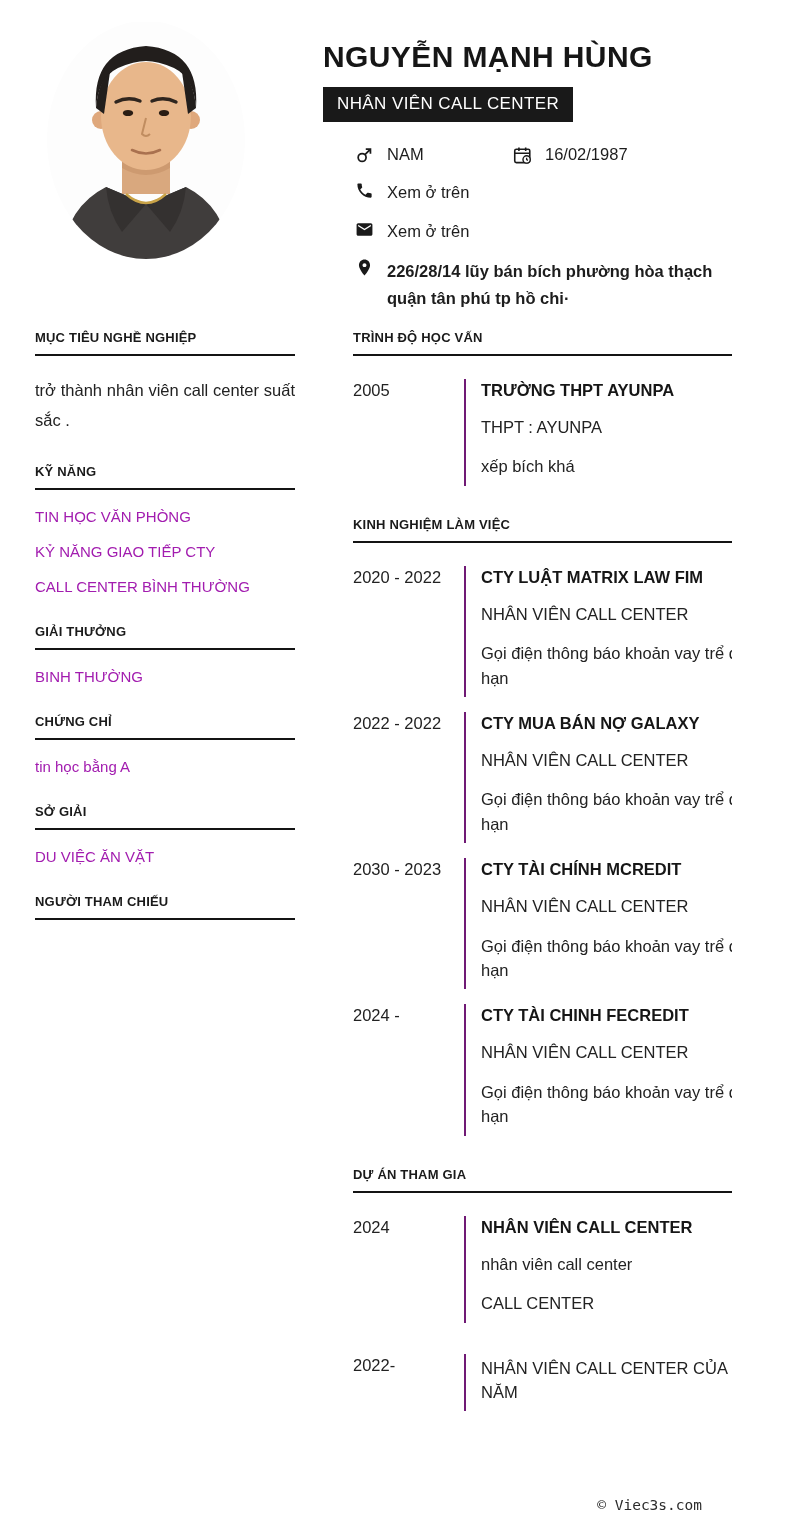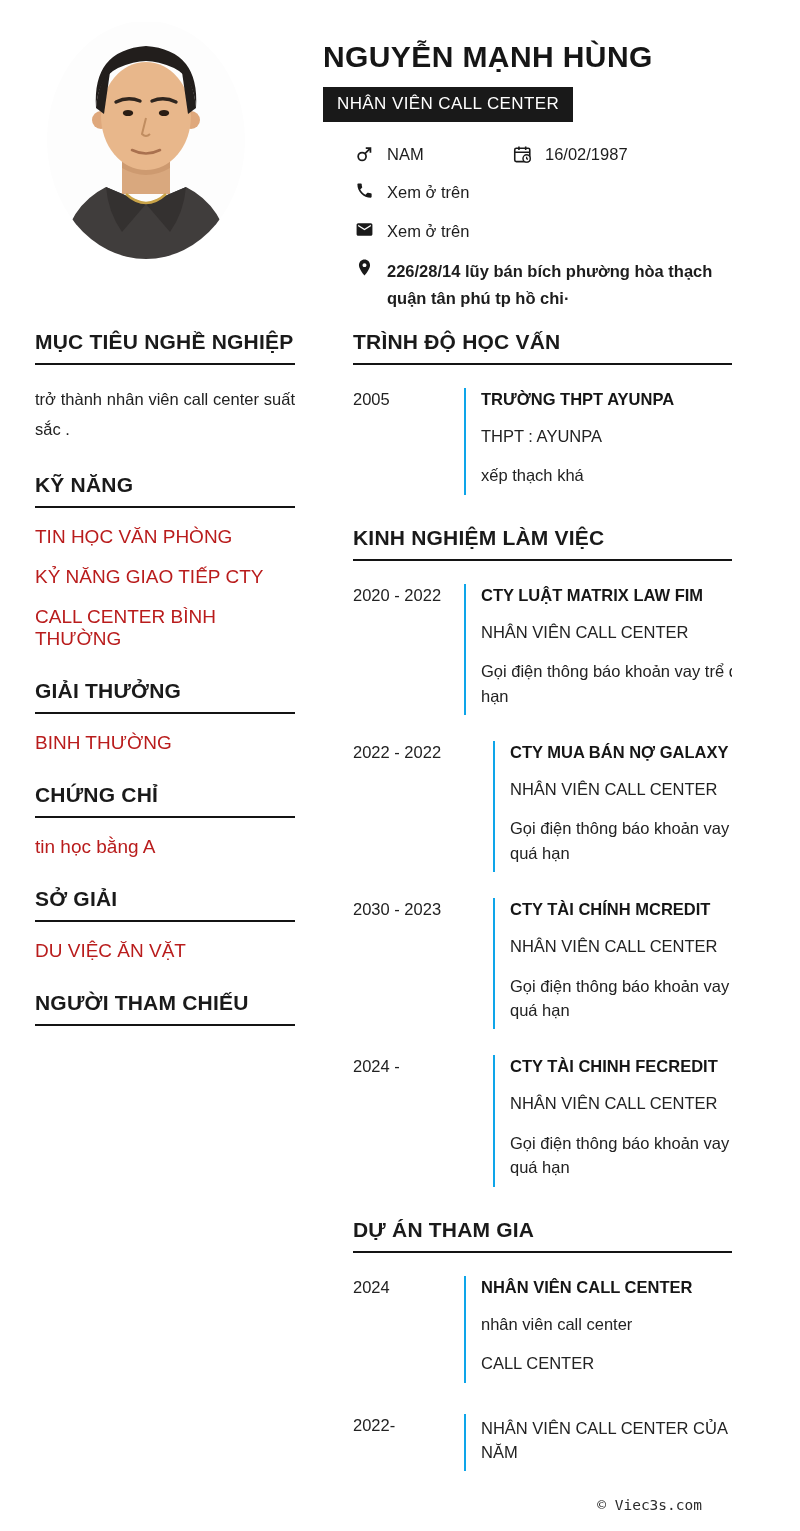--- a/index.html
+++ b/index.html
@@ -12,44 +12,44 @@
   .photo-wrap { position:absolute; left:46px; top:22px; width:200px; height:240px; }
   .photo-wrap svg { width:100%; height:100%; display:block; }
 
   .header-right { position:absolute; left:323px; top:40px; width:455px; }
   .name { font-size:30px; font-weight:700; letter-spacing:.4px; color:#161616; }
   .badge { display:inline-block; background:#191919; color:#fff; font-size:17px;
            letter-spacing:.4px; padding:7px 14px 8px; margin-top:13px; }
 
   .contact { margin-top:21px; margin-left:32px; font-size:16.5px; color:#1d1d1d; }
   .crow { display:flex; align-items:flex-start; margin-bottom:16px; }
-  .ccell { display:flex; align-items:center; }
+  .ccell { display:flex; align-items:flex-end; }
   .ccell-first { width:158px; }
   .cicon { width:19px; height:19px; flex:none; margin-right:13px; margin-top:0; }
   .cicon svg { width:19px; height:19px; display:block; }
   .ctext { line-height:1.35; }
   .caddress { max-width:335px; line-height:1.62;font-weight:bold; }
 
   
   .left-col  { position:absolute; left:35px;  top:330px; width:260px; }
   .right-col { position:absolute; left:353px; top:330px; width:407px; }
 
-  .sec-head { font-size:21px; font-weight:700; color:#1a1a1a; letter-spacing:.2px;
+  .sec-head { font-size:13px; font-weight:700; color:#1a1a1a; letter-spacing:.2px;
               padding-bottom:9px; border-bottom:2px solid #141414; }
   .lsec { margin-top:29px; }
   .lsec:first-child { margin-top:0; }
   .lpara { margin-top:20px; font-size:16.5px; line-height:1.8; text-align:justify; color:#222; }
-  .litem { margin-top:18px; font-size:19px; color:#b91c1c; }
+  .litem { margin-top:18px; font-size:15px; color:#a21caf; }
 
   .rsec { margin-top:31px; }
   .rsec:first-child { margin-top:0; }
   .entry { display:flex; margin-top:23px; }
-  .entry + .entry { margin-top:26px;gap:29px; }
+  .entry + .entry { margin-top:15px; }
   .period { width:111px; flex:none; font-size:16.5px; color:#222; padding-top:2px; }
-  .econtent { flex:1; border-left:2px solid #0ea5e9; padding:2px 0 7px 15px; }
+  .econtent { flex:1; border-left:2px solid #701a75; padding:2px 0 7px 15px; }
   .etitle { font-size:16.5px; font-weight:700; color:#161616; }
   .eline { font-size:16.5px; margin-top:15px; line-height:1.48; color:#222; }
   .eline:first-child { margin-top:0; }
 
   .footer-credit { position:absolute; right:30px; top:1497px;
                    font-family:"DejaVu Sans Mono","Liberation Mono",monospace;
                    font-size:14.5px; color:#2b2b2b; }
 </style>
 </head>
 <body>
@@ -189,21 +189,21 @@
 
   <main class="right-col">
 
     <div class="rsec">
       <div class="sec-head">TRÌNH ĐỘ HỌC VẤN</div>
       <div class="entry">
         <div class="period">2005</div>
         <div class="econtent">
           <div class="etitle">TRƯỜNG THPT AYUNPA</div>
           <div class="eline">THPT :  AYUNPA</div>
-          <div class="eline">xếp thạch khá</div>
+          <div class="eline">xếp bích khá</div>
         </div>
       </div>
     </div>
 
     <div class="rsec">
       <div class="sec-head">KINH NGHIỆM LÀM VIỆC</div>
 
       <div class="entry">
         <div class="period">2020 - 2022</div>
         <div class="econtent">

